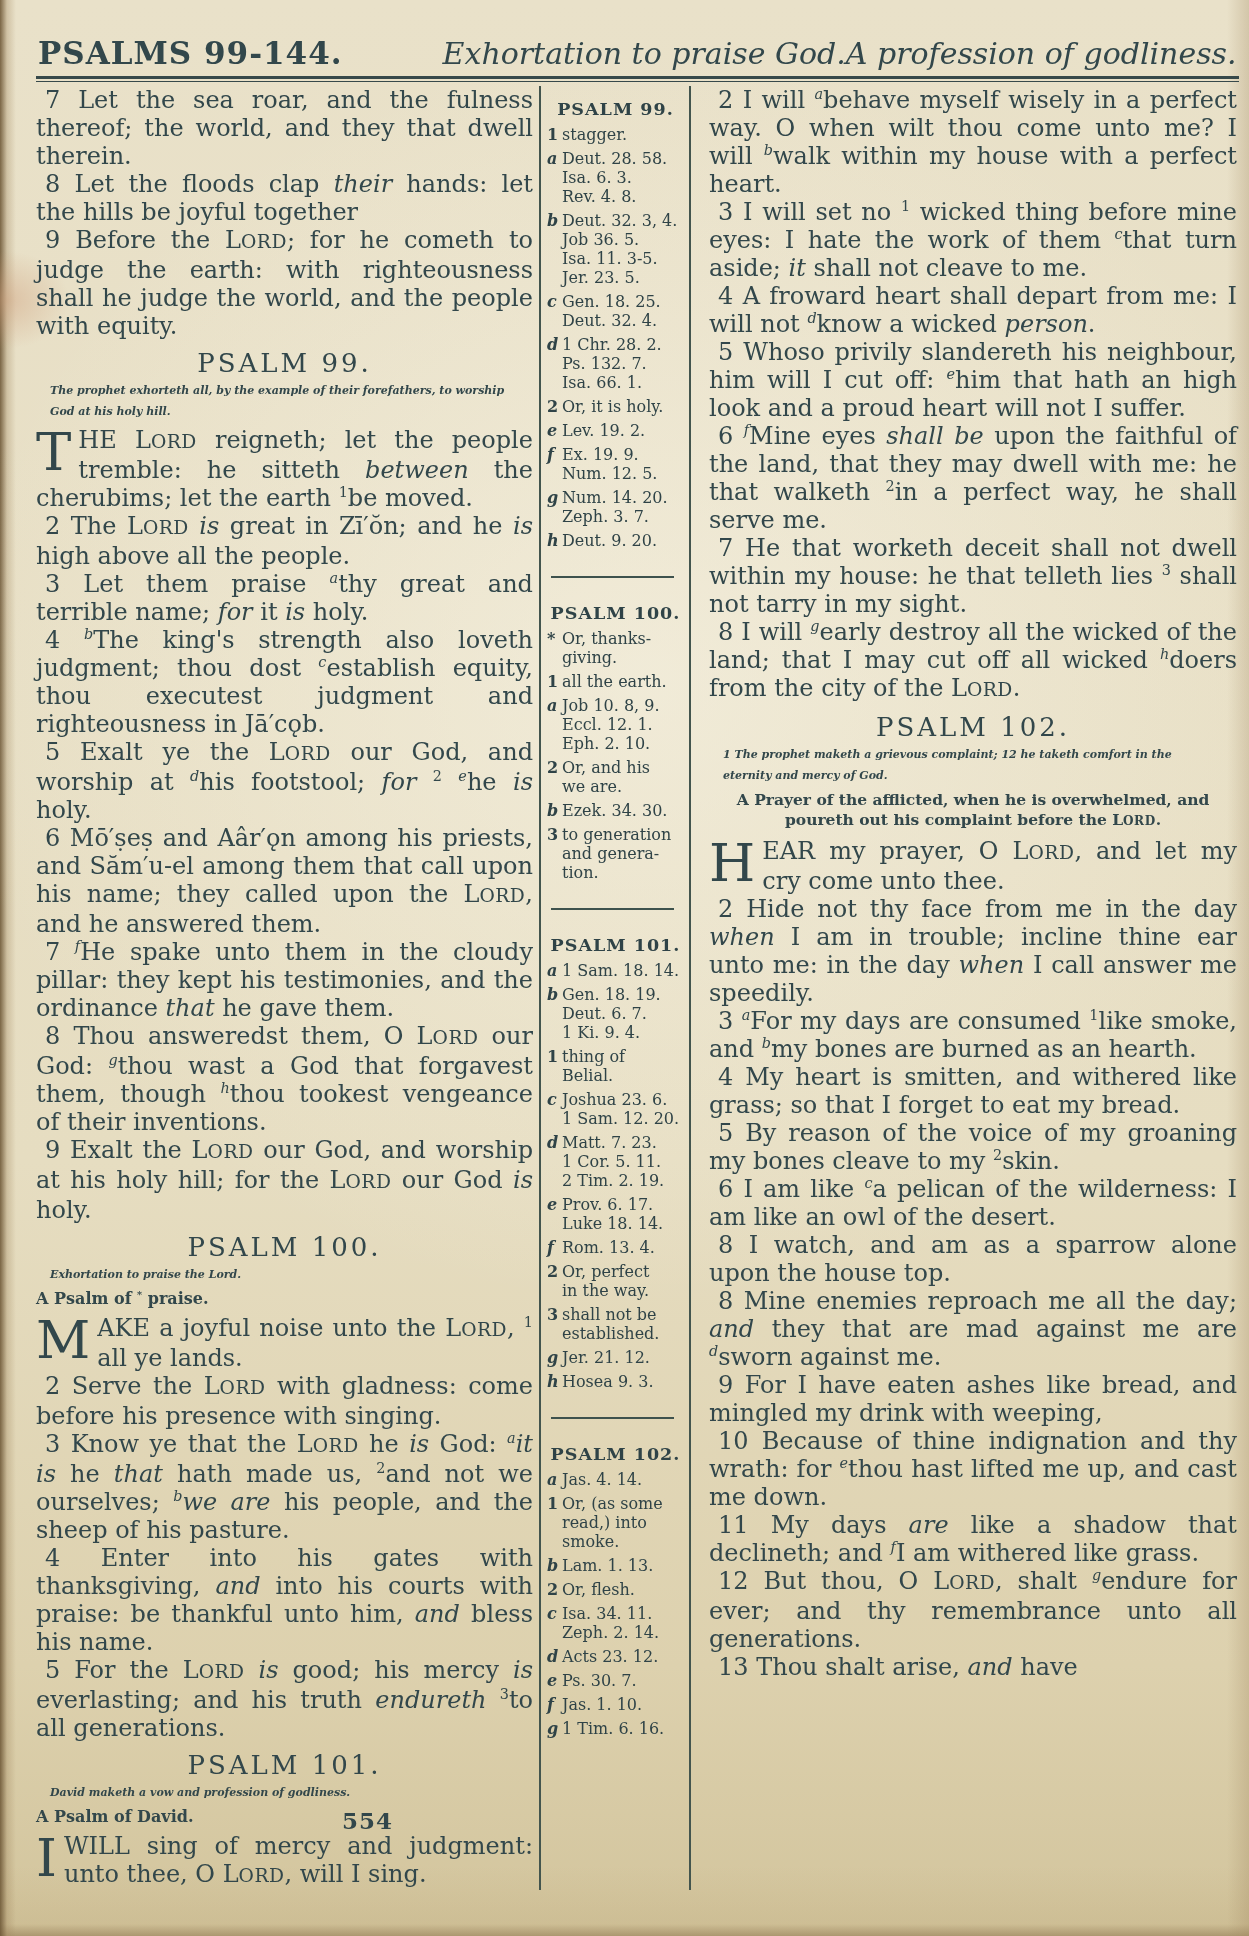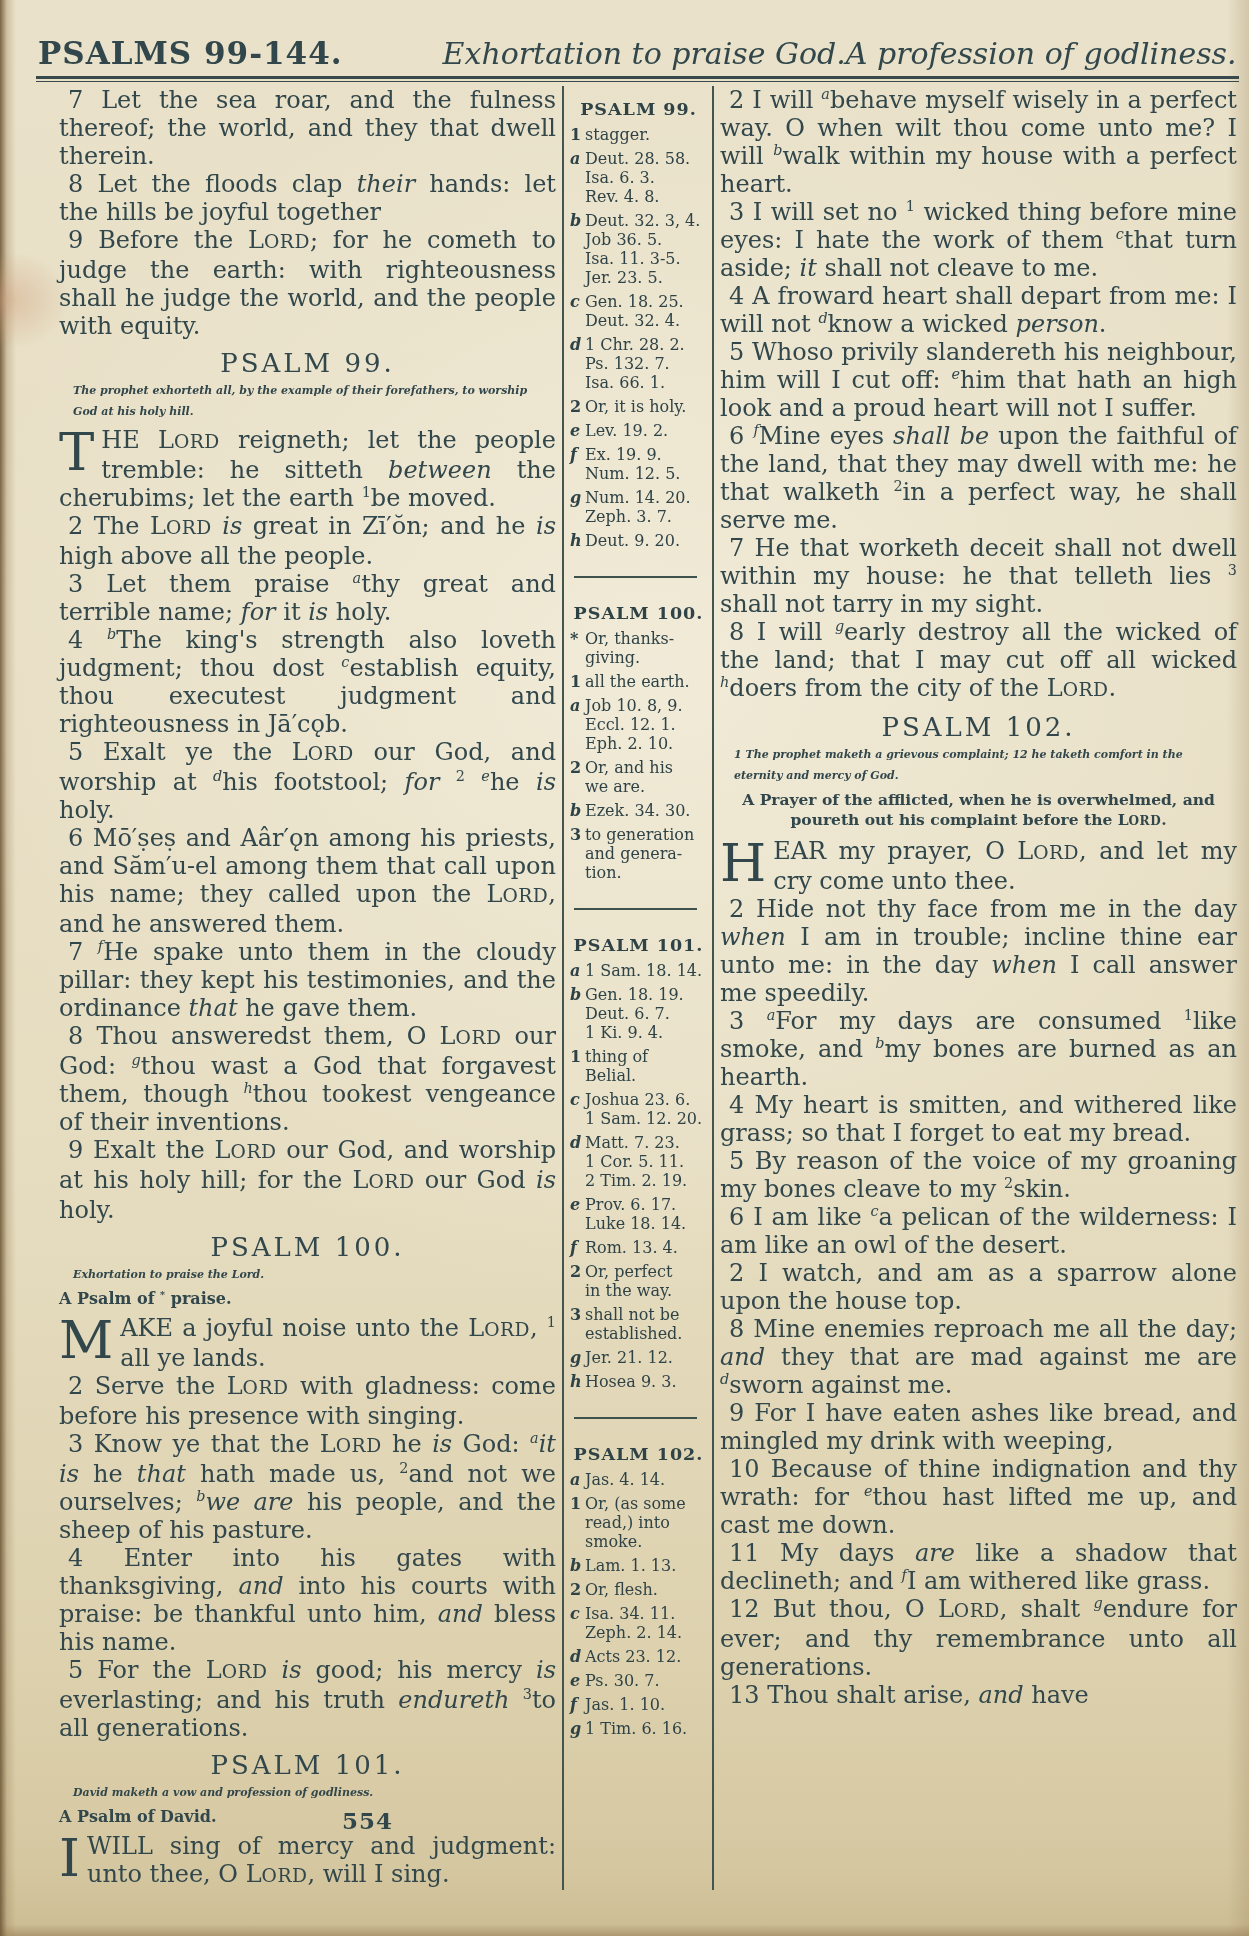--- a/index.html
+++ b/index.html
@@ -17,26 +17,26 @@
       linear-gradient(180deg, #e9e1c9 0%, #e6ddc1 60%, #ddd1ae 86%, #d2c49c 100%);
   }
   .page{padding:26px 10px 0 36px; position:relative;}
   header{display:flex; align-items:baseline; padding:0 6px 0 2px;}
   .hdr-title{font-size:31px; font-weight:bold; letter-spacing:1px; white-space:nowrap;}
   .hdr-sub{font-style:italic; font-size:30px; white-space:nowrap;}
   .hdr-sub1{margin-left:100px;margin-top:10px;}
   .hdr-sub2{margin-left:auto; margin-right:20px;}
   .dbl-rule{margin-top:5px; border-top:3px solid #37494a; border-bottom:1px solid #37494a; height:2px;}
   .columns{display:flex; align-items:stretch; margin-top:4px;}
-  .col-left{width:497px; flex:0 0 auto;margin-left:23px;}
+  .col-left{width:497px; flex:0 0 auto;}
   .col-center{width:152px; flex:0 0 auto; margin-left:6px;
      border-left:2px solid #43554e; border-right:2px solid #43554e;
      padding:6px 5px 0 6px; box-sizing:border-box;
      font-size:16px; line-height:19px; color:#2f4347;}
-  .col-right{flex:1 1 auto; padding-left:6px; padding-right:2px;}
+  .col-right{flex:1 1 auto; padding-left:18px; padding-right:2px;}
   .col-left,.col-right{font-size:24px; line-height:28px;}
   p.verse{margin:0; text-align:justify; text-indent:9px;}
   p.verse.dc{text-indent:0;}
   .dropcap{float:left; font-size:53px; line-height:47px; padding:2px 7px 0 0; font-weight:normal;}
   .sc{font-size:78%; letter-spacing:.5px;}
   sup{font-size:60%; line-height:0; vertical-align:super;}
   sup.l{font-style:italic;}
   .psalm-title{text-align:center; font-size:26px; letter-spacing:3px; margin:9px 0 3px;}
   .argument{font-style:italic; font-weight:bold; font-size:11px; line-height:21px; text-align:left; margin:1px 14px 4px;}
   .psalm-subtitle{text-align:left; font-weight:bold; font-size:16px; line-height:20px; margin:0 0 5px;}
@@ -251,21 +251,21 @@
         <p class="verse">8 I will <sup class="l">g</sup>early destroy all the wicked of the land; that I may cut off all wicked <sup class="l">h</sup>doers from the city of the L<span class="sc">ORD</span>.</p>
         <div class="psalm-title">PSALM 102.</div>
         <div class="argument">1 The prophet maketh a grievous complaint; 12 he taketh comfort in the eternity and mercy of God.</div>
         <div class="inscription">A Prayer of the afflicted, when he is overwhelmed, and poureth out his complaint before the L<span class="sc">ORD</span>.</div>
         <p class="verse dc"><span class="dropcap">H</span>EAR my prayer, O L<span class="sc">ORD</span>, and let my cry come unto thee.</p>
         <p class="verse">2 Hide not thy face from me in the day <i>when</i> I am in trouble; incline thine ear unto me: in the day <i>when</i> I call answer me speedily.</p>
         <p class="verse">3 <sup class="l">a</sup>For my days are consumed <sup class="n">1</sup>like smoke, and <sup class="l">b</sup>my bones are burned as an hearth.</p>
         <p class="verse">4 My heart is smitten, and withered like grass; so that I forget to eat my bread.</p>
         <p class="verse">5 By reason of the voice of my groaning my bones cleave to my <sup class="n">2</sup>skin.</p>
         <p class="verse">6 I am like <sup class="l">c</sup>a pelican of the wilderness: I am like an owl of the desert.</p>
-        <p class="verse">2 I watch, and am as a sparrow alone upon the house top.</p>
+        <p class="verse">8 I watch, and am as a sparrow alone upon the house top.</p>
         <p class="verse">8 Mine enemies reproach me all the day; <i>and</i> they that are mad against me are <sup class="l">d</sup>sworn against me.</p>
         <p class="verse">9 For I have eaten ashes like bread, and mingled my drink with weeping,</p>
         <p class="verse">10 Because of thine indignation and thy wrath: for <sup class="l">e</sup>thou hast lifted me up, and cast me down.</p>
         <p class="verse">11 My days <i>are</i> like a shadow that declineth; and <sup class="l">f</sup>I am withered like grass.</p>
         <p class="verse">12 But thou, O L<span class="sc">ORD</span>, shalt <sup class="l">g</sup>endure for ever; and thy remembrance unto all generations.</p>
         <p class="verse">13 Thou shalt arise, <i>and</i> have</p>
       </section>
   </main>
   <span class="pageno">554</span>
 </div>

